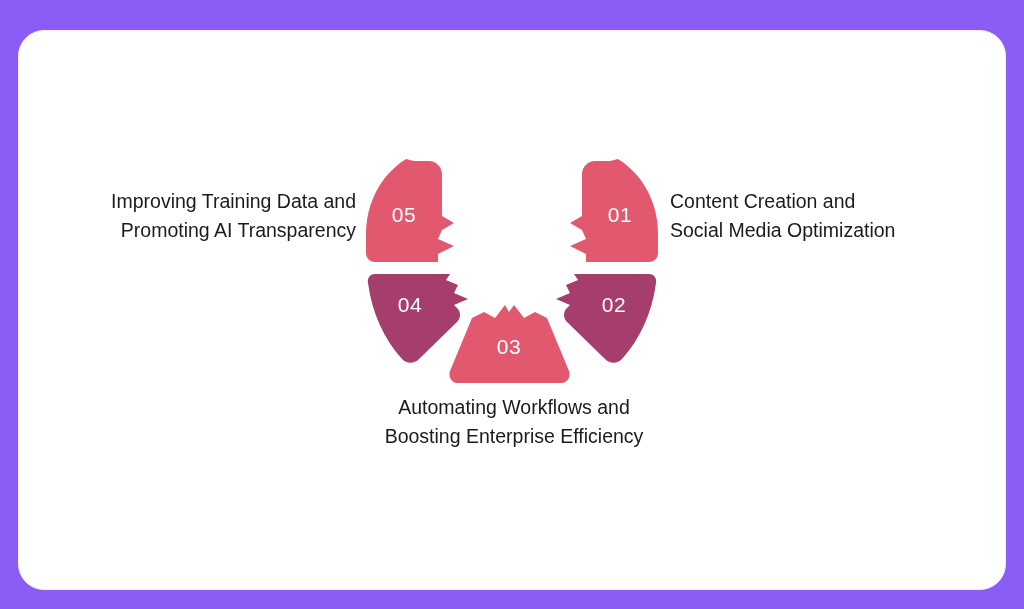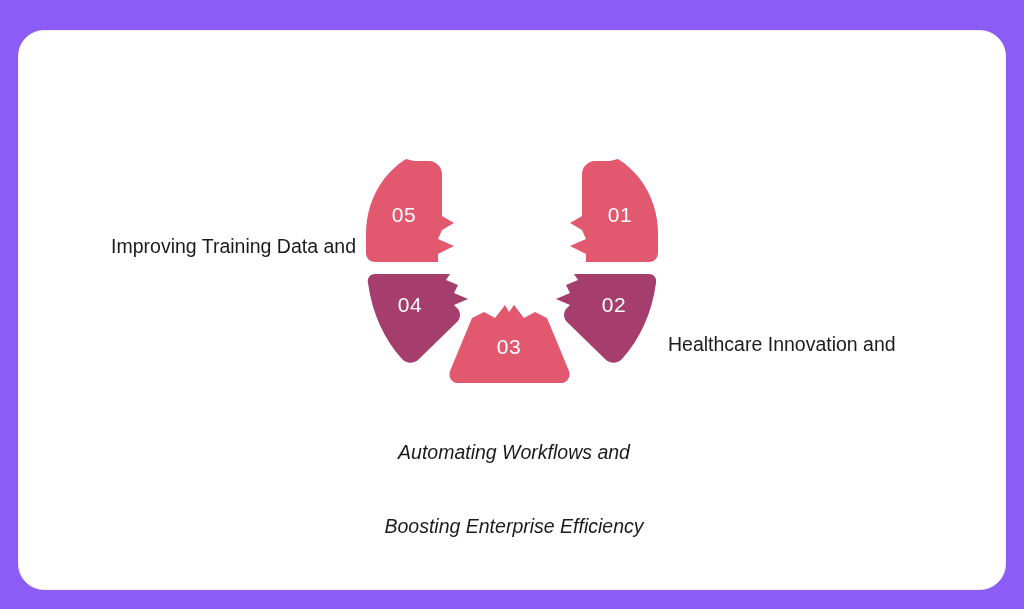--- a/index.html
+++ b/index.html
@@ -55,25 +55,25 @@
 
   
   .label {
     position: absolute;
     font-family: "Liberation Sans", sans-serif;
     font-size: 19.5px;
     line-height: 28.5px;
     color: #1b1b1f;
     white-space: nowrap;
   }
-  .label .ln { display: block; margin-top: 45px; }
+  .label .ln { display: block; }
 
   .label-left  { text-align: right; }
   .label-right { text-align: left; }
-  .label-bottom{ text-align: center; font-style: italic; }
+  .label-bottom{ text-align: center; }
 
   #label-05 { left: 36px;  top: 187px; width: 320px; }
   #label-04 { left: 36px;  top: 285px; width: 320px; }
   #label-01 { left: 670px; top: 187px; width: 330px; }
   #label-02 { left: 668px; top: 285px; width: 330px; }
   #label-03 { left: 344px; top: 393px; width: 340px; }
 
   
   #brand {
     position: absolute;
@@ -189,26 +189,30 @@
                  C 90,233 86,227 88,221
                  Z"></path>
         <text class="seg-num" x="147" y="204" text-anchor="middle">03</text>
       </g>
 
     </svg>
   </div>
 
   <div class="label label-left" id="label-05">
     <span class="ln">Improving Training Data and</span>
-  </div>
-
-
+    <span class="ln">Promoting AI Transparency</span>
+  </div>
+
+
+  <div class="label label-right" id="label-01">
+    <span class="ln">Content Creation and</span>
+    <span class="ln">Social Media Optimization</span>
+  </div>
 
   <div class="label label-right" id="label-02">
-    <span class="ln">Healthcare Innovation and</span>
   </div>
 
   <div class="label label-bottom" id="label-03">
     <span class="ln">Automating Workflows and</span>
     <span class="ln">Boosting Enterprise Efficiency</span>
   </div>
 
 
 </div>
 

